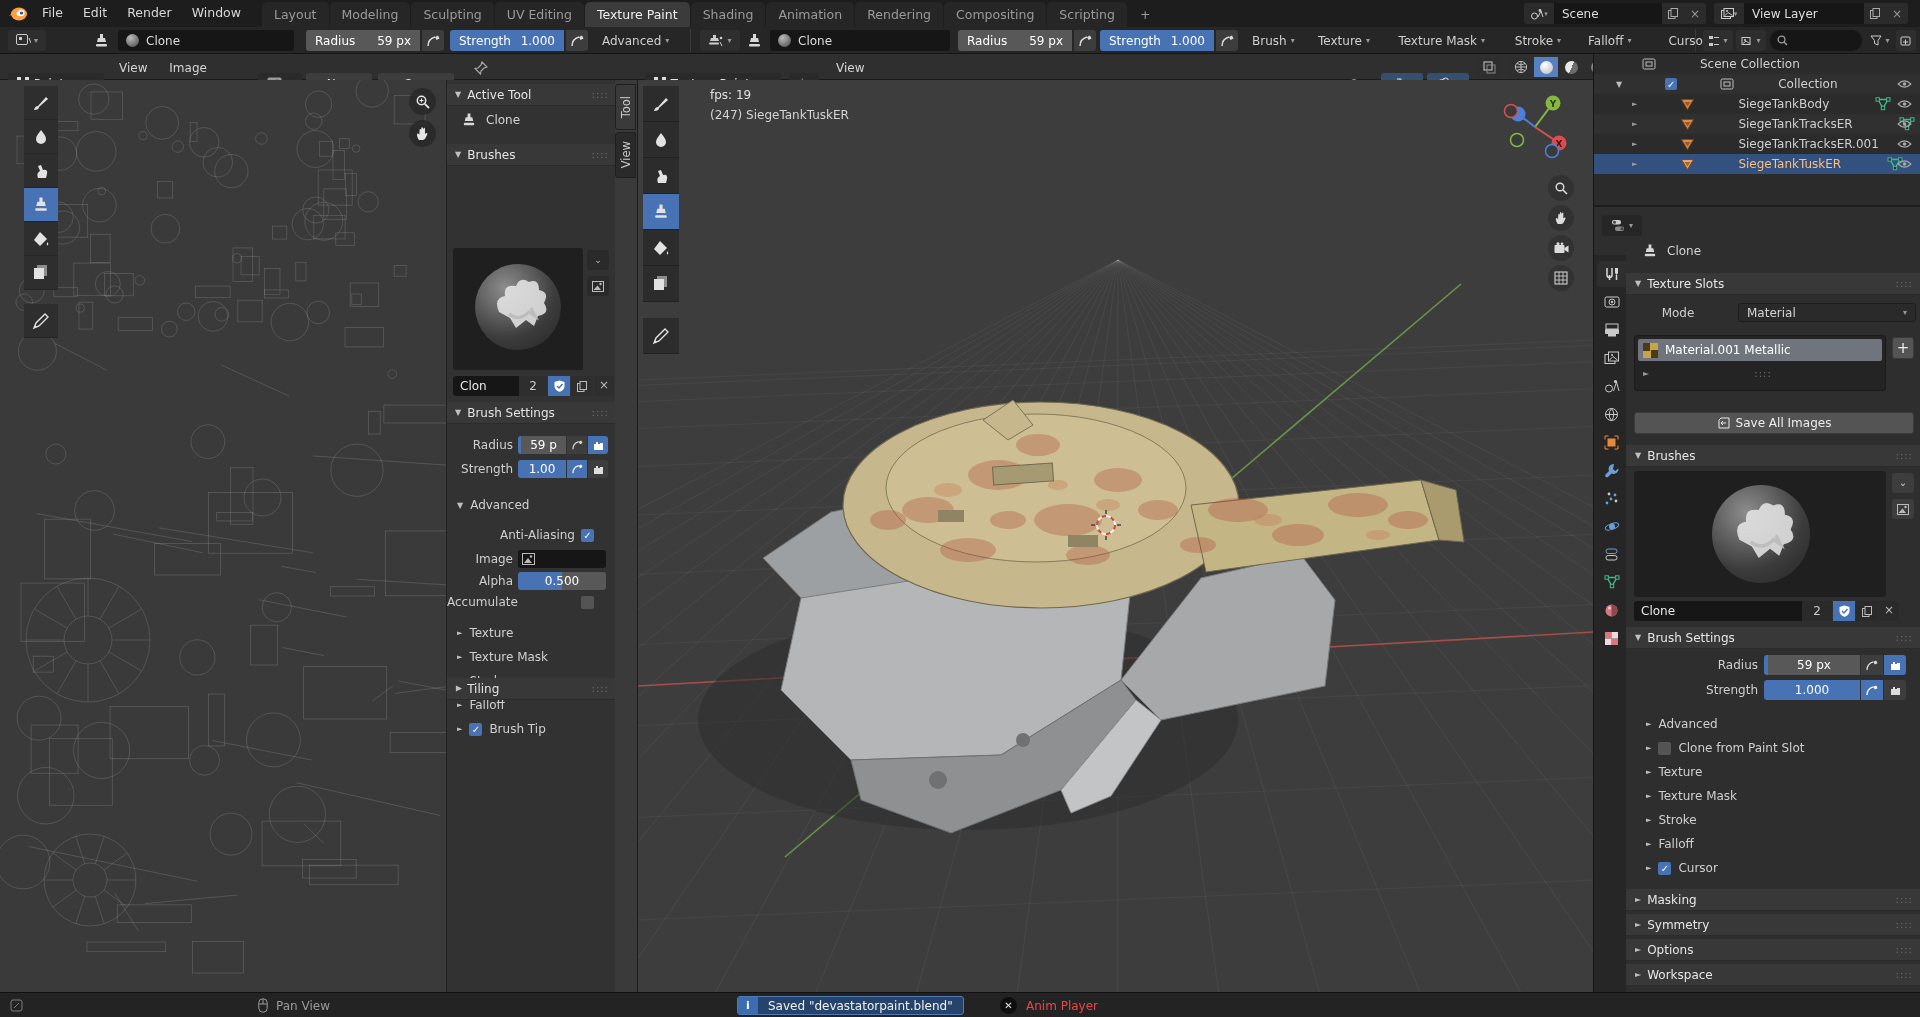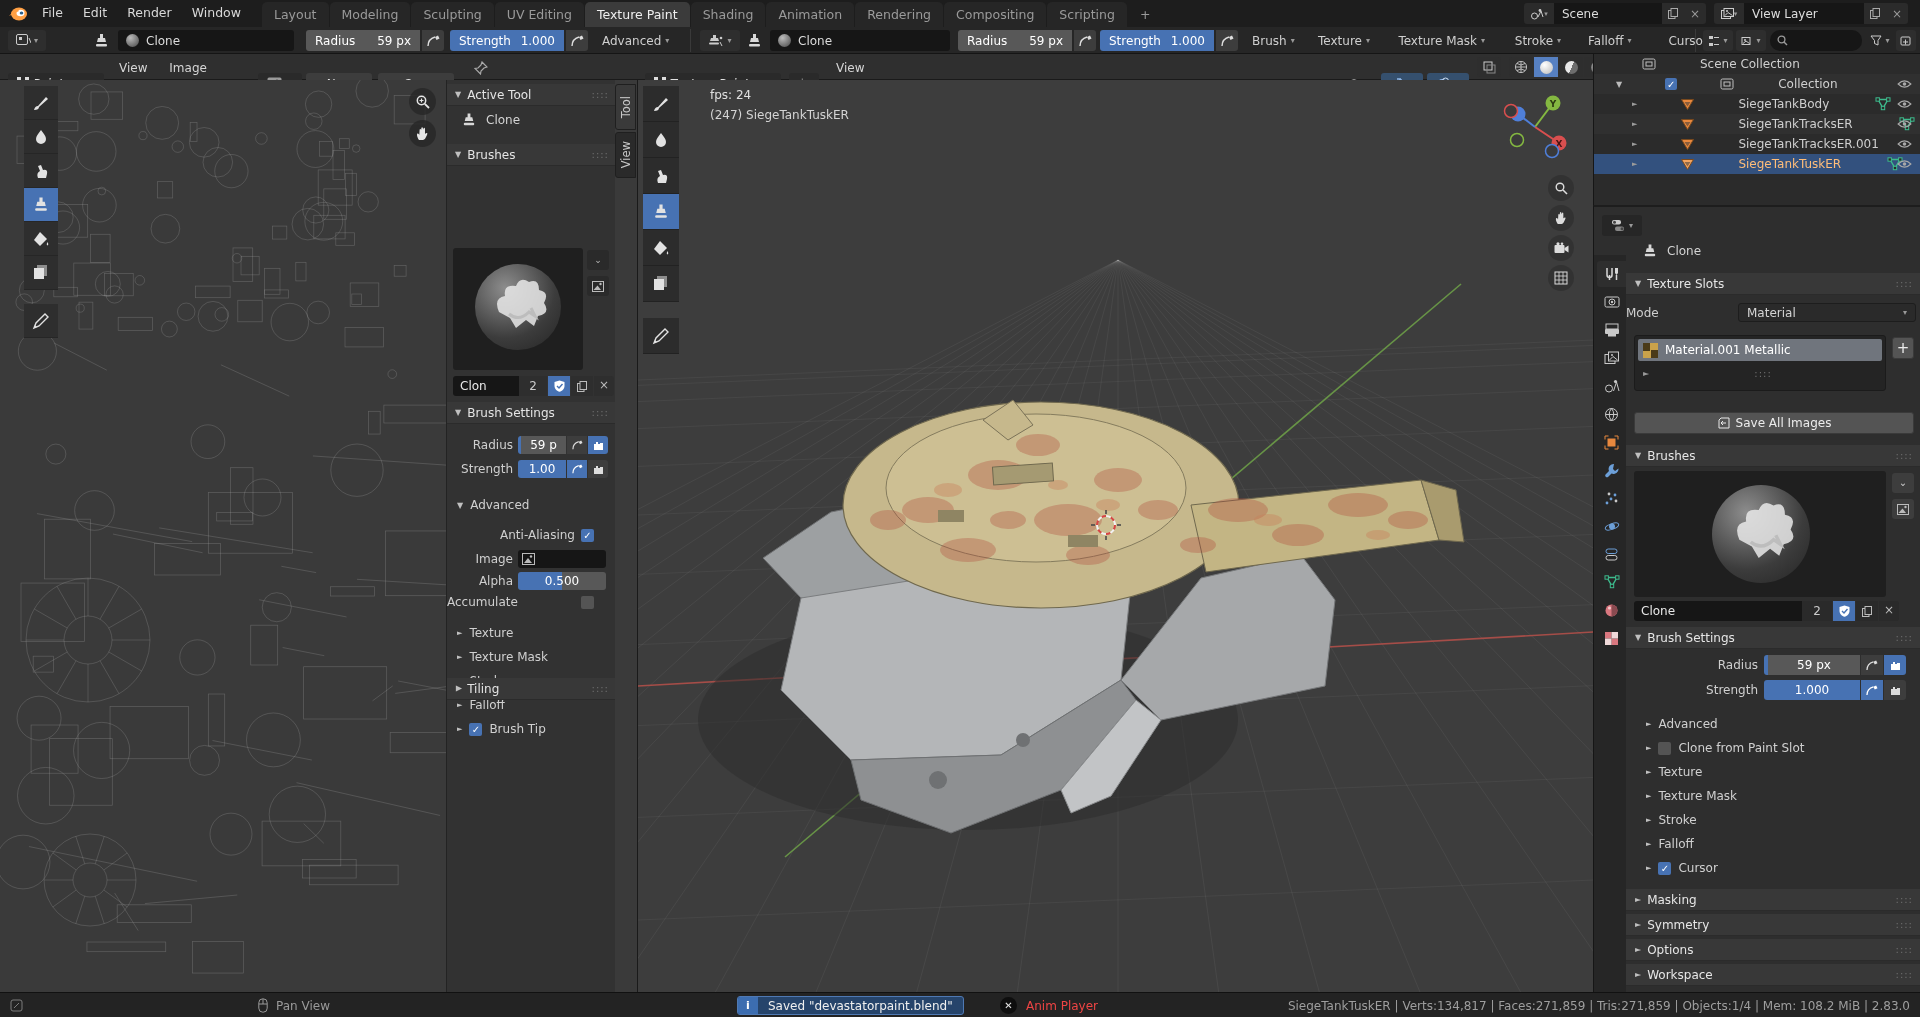--- a/index.html
+++ b/index.html
@@ -867,21 +867,21 @@
         <rect x="430" y="455" width="30" height="12" fill="#8f8563"></rect>
         <g transform="translate(468,445)">
     <circle r="9" fill="none" stroke="#d64545" stroke-width="2" stroke-dasharray="4.7 4.7"></circle>
     <circle r="9" fill="none" stroke="#f2f2f2" stroke-width="2" stroke-dasharray="4.7 4.7" stroke-dashoffset="4.7"></circle>
     <line x1="-15" y1="0" x2="-11" y2="0" stroke="#4a4a4a" stroke-width="1.6"></line>
           <line x1="11" y1="0" x2="15" y2="0" stroke="#4a4a4a" stroke-width="1.6"></line>
     <line x1="0" y1="-15" x2="0" y2="-11" stroke="#4a4a4a" stroke-width="1.6"></line>
           <line x1="0" y1="11" x2="0" y2="15" stroke="#4a4a4a" stroke-width="1.6"></line>
   </g>
       </svg>
-    <div class="abs" style="left:72px;top:8px;color:#e0e0e0">fps: 24</div>
+    <div class="abs" style="left:72px;top:8px;color:#e0e0e0">fps: 19</div>
     <div class="abs" style="left:72px;top:28px;color:#d4d4d4">(247) SiegeTankTuskER</div>
 
     <svg class="abs" style="left:858px;top:8px" width="78" height="78" viewBox="0 0 78 78">
       <g stroke-width="2">
         <line x1="39" y1="39" x2="57" y2="15" stroke="#84b841"></line>
         <line x1="39" y1="39" x2="63" y2="55" stroke="#d94f4f"></line>
         <line x1="39" y1="39" x2="22" y2="26" stroke="#4f7fd9"></line>
       </g>
       <circle cx="57" cy="15" r="7.5" fill="#84b841"></circle>
         <text x="57" y="18.5" font-size="9" fill="#2b3a12" text-anchor="middle" font-weight="bold">Y</text>
@@ -1200,21 +1200,21 @@
         </svg>
       <span>Clone</span>
     </div>
 
     <div class="prop-pnl-hdr" style="top:66px">
       <span class="caret">▼</span>
         <span>Texture Slots</span>
         <span class="grip">::::</span>
     </div>
     <div class="rowline" style="left:32px;top:96px;width:290px">
-      <span class="lbl" style="width:104px;text-align:left">Mode</span>
+      <span class="lbl" style="width:104px;text-align:center">Mode</span>
       <span style="margin-left:8px;flex:1;height:19px;background:#2a2a2a;border:1px solid #1d1d1d;border-radius:3px;display:inline-flex;align-items:center;justify-content:space-between;padding:0 8px">
         <span>Material</span>
           <span style="font-size:8px;color:#999">▾</span>
       </span>
     </div>
     <div class="abs" style="left:40px;top:128px;width:252px;height:56px;background:#242424;border:1px solid #1b1b1b;border-radius:3px">
       <div style="height:22px;margin:3px;background:#70757d;border-radius:2px;display:flex;align-items:center;gap:7px;padding:0 5px;color:#fff">
         <span style="width:15px;height:15px;background:conic-gradient(#caa24a 25%,#4a3a18 0 50%,#caa24a 0 75%,#4a3a18 0)"></span>
         <span>Material.001 Metallic</span>
       </div>
@@ -1376,16 +1376,15 @@
     <span class="abs" style="left:276px;top:6px">Pan View</span>
 
     <div id="saved-box">
       <span class="inf">i</span>
       <span style="padding:0 10px">Saved "devastatorpaint.blend"</span>
     </div>
     <div class="abs" style="left:1000px;top:4px;width:17px;height:17px;border-radius:50%;background:#0e0e0e;display:flex;align-items:center;justify-content:center">
       <span style="color:#e6e6e6;font-size:10px">✕</span>
     </div>
     <span class="abs" style="left:1026px;top:6px;color:#ef4444">Anim Player</span>
-    <span class="abs" style="right:10px;top:6px;color:#9e9e9e">SiegeTankTuskER | Verts:134,817 | Faces:271,859 | Tris:271,859 | Objects:1/4 | Mem: 108.2 MiB | 2.83.0</span>
   </div>
 
 </div>
 
 </body></html>

